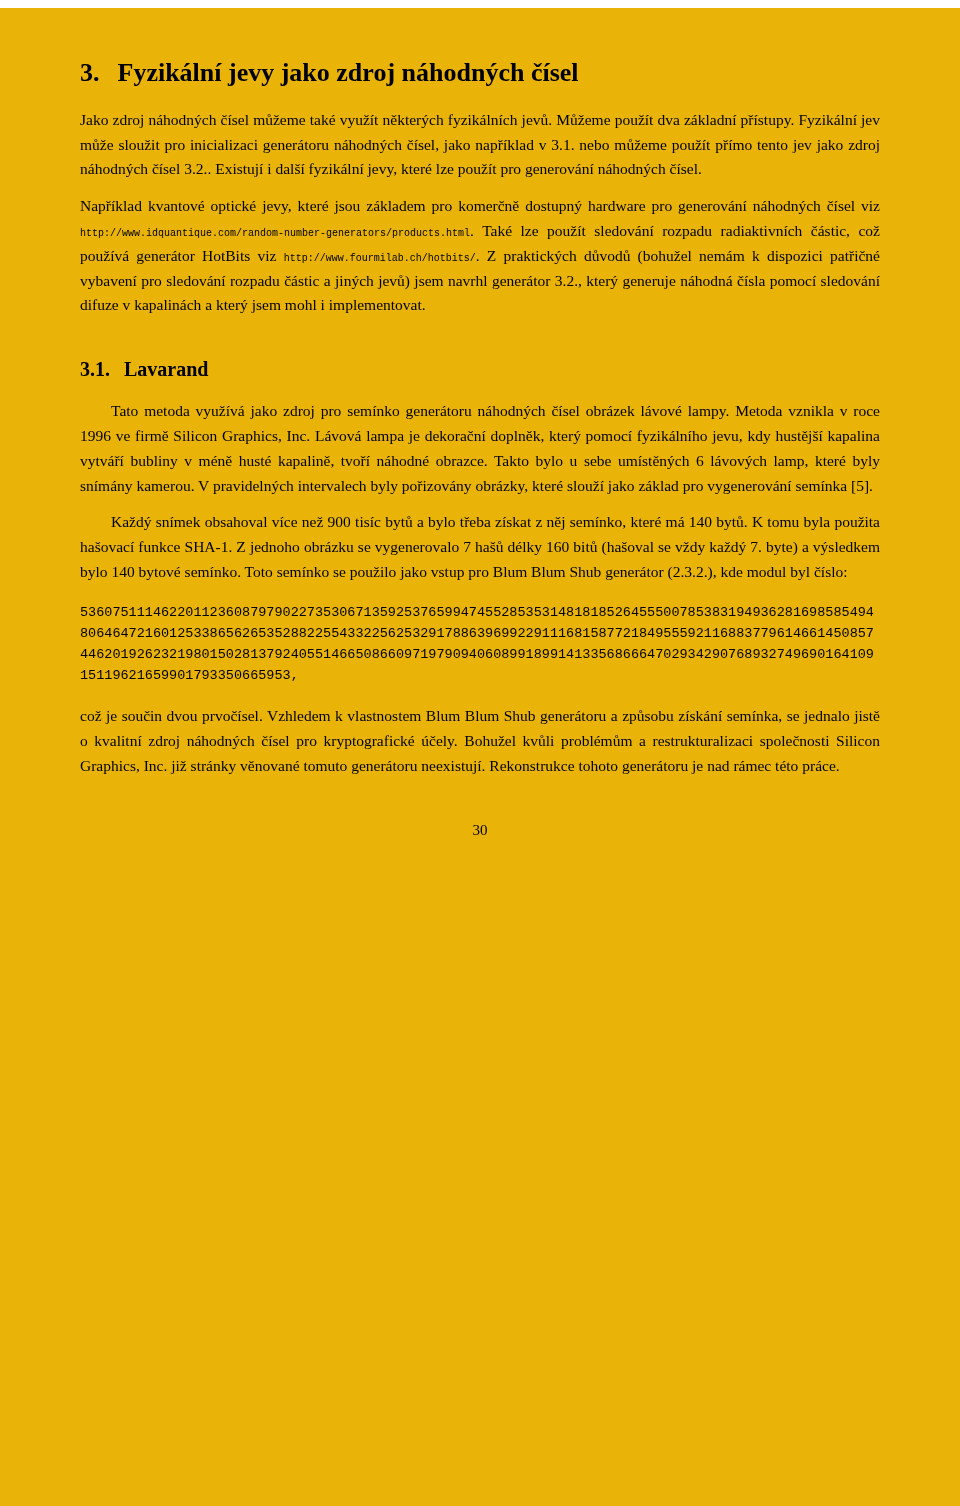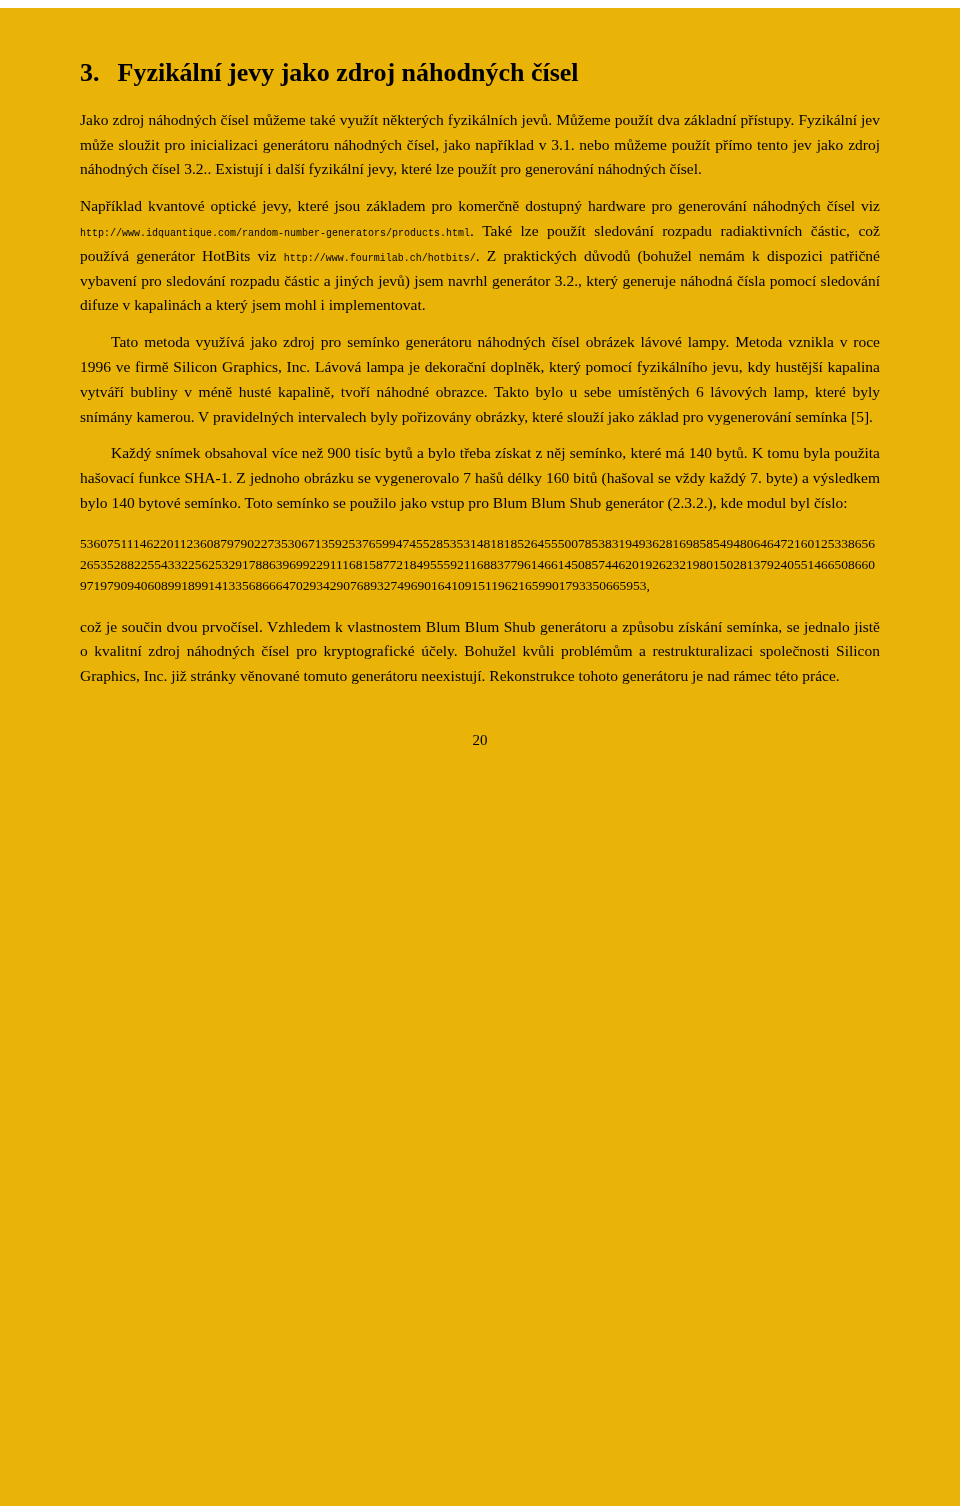--- a/index.html
+++ b/index.html
@@ -60,21 +60,21 @@
       margin-top: 36px;
       margin-bottom: 14px;
       font-family: Georgia, "Times New Roman", serif;
     }
 
     .subsection-number {
       margin-right: 14px;
     }
 
     .big-number-block {
-      font-family: Liberation Serif, serif;
+      font-family: Liberation Mono, monospace;
       font-size: 13.5px;
       line-height: 1.55;
       margin: 18px 0 18px 0;
       word-break: break-all;
       text-align: left;
     }
 
     .page-number {
       text-align: center;
       margin-top: 40px;
@@ -91,32 +91,35 @@
   </h2>
 
   <p>
     Jako zdroj náhodných čísel můžeme také využít některých fyzikálních jevů. Můžeme použít dva základní přístupy. Fyzikální jev může sloužit pro inicializaci generátoru náhodných čísel, jako například v 3.1. nebo můžeme použít přímo tento jev jako zdroj náhodných čísel 3.2.. Existují i další fyzikální jevy, které lze použít pro generování náhodných čísel.
   </p>
 
   <p>
     Například kvantové optické jevy, které jsou základem pro komerčně dostupný hardware pro generování náhodných čísel viz <span class="monospace">http://www.idquantique.<wbr>com/random-number-generators/products.html</span>. Také lze použít sledování rozpadu radiaktivních částic, což používá generátor HotBits viz <span class="monospace">http://www.fourmilab.<wbr>ch/hotbits/</span>. Z praktických důvodů (bohužel nemám k dispozici patřičné vybavení pro sledování rozpadu částic a jiných jevů) jsem navrhl generátor 3.2., který generuje náhodná čísla pomocí sledování difuze v kapalinách a který jsem mohl i implementovat.
   </p>
 
+  <h3 class="subsection-title">
+    <span class="subsection-number">3.1.</span><span>Lavarand</span>
+  </h3>
 
   <p class="indent">
     Tato metoda využívá jako zdroj pro semínko generátoru náhodných čísel obrázek lávové lampy. Metoda vznikla v roce 1996 ve firmě Silicon Graphics, Inc. Lávová lampa je dekorační doplněk, který pomocí fyzikálního jevu, kdy hustější kapalina vytváří bubliny v méně husté kapalině, tvoří náhodné obrazce. Takto bylo u sebe umístěných 6 lávových lamp, které byly snímány kamerou. V pravidelných intervalech byly pořizovány obrázky, které slouží jako základ pro vygenerování semínka [5].
   </p>
 
   <p class="indent">
     Každý snímek obsahoval více než 900 tisíc bytů a bylo třeba získat z něj semínko, které má 140 bytů. K tomu byla použita hašovací funkce SHA-1. Z jednoho obrázku se vygenerovalo 7 hašů délky 160 bitů (hašoval se vždy každý 7. byte) a výsledkem bylo 140 bytové semínko. Toto semínko se použilo jako vstup pro Blum Blum Shub generátor (2.3.2.), kde modul byl číslo:
   </p>
 
   <div class="big-number-block">
     <span>53607511146220112360879790227353067135925376599474552853531481818526455500785383194936281698585494806464721601253386562653528822554332256253291788639699229111681587721849555921168837796146614508574462019262321980150281379240551466508660971979094060899189914133568666470293429076893274969016410915119621659901793350665953,</span>
   </div>
 
   <p>
     což je součin dvou prvočísel. Vzhledem k vlastnostem Blum Blum Shub generátoru a způsobu získání semínka, se jednalo jistě o kvalitní zdroj náhodných čísel pro kryptografické účely. Bohužel kvůli problémům a restrukturalizaci společnosti Silicon Graphics, Inc. již stránky věnované tomuto generátoru neexistují. Rekonstrukce tohoto generátoru je nad rámec této práce.
   </p>
 
-  <div class="page-number">20</div>
+  <div class="page-number">30</div>
 
 </div>
 
 </body></html>

